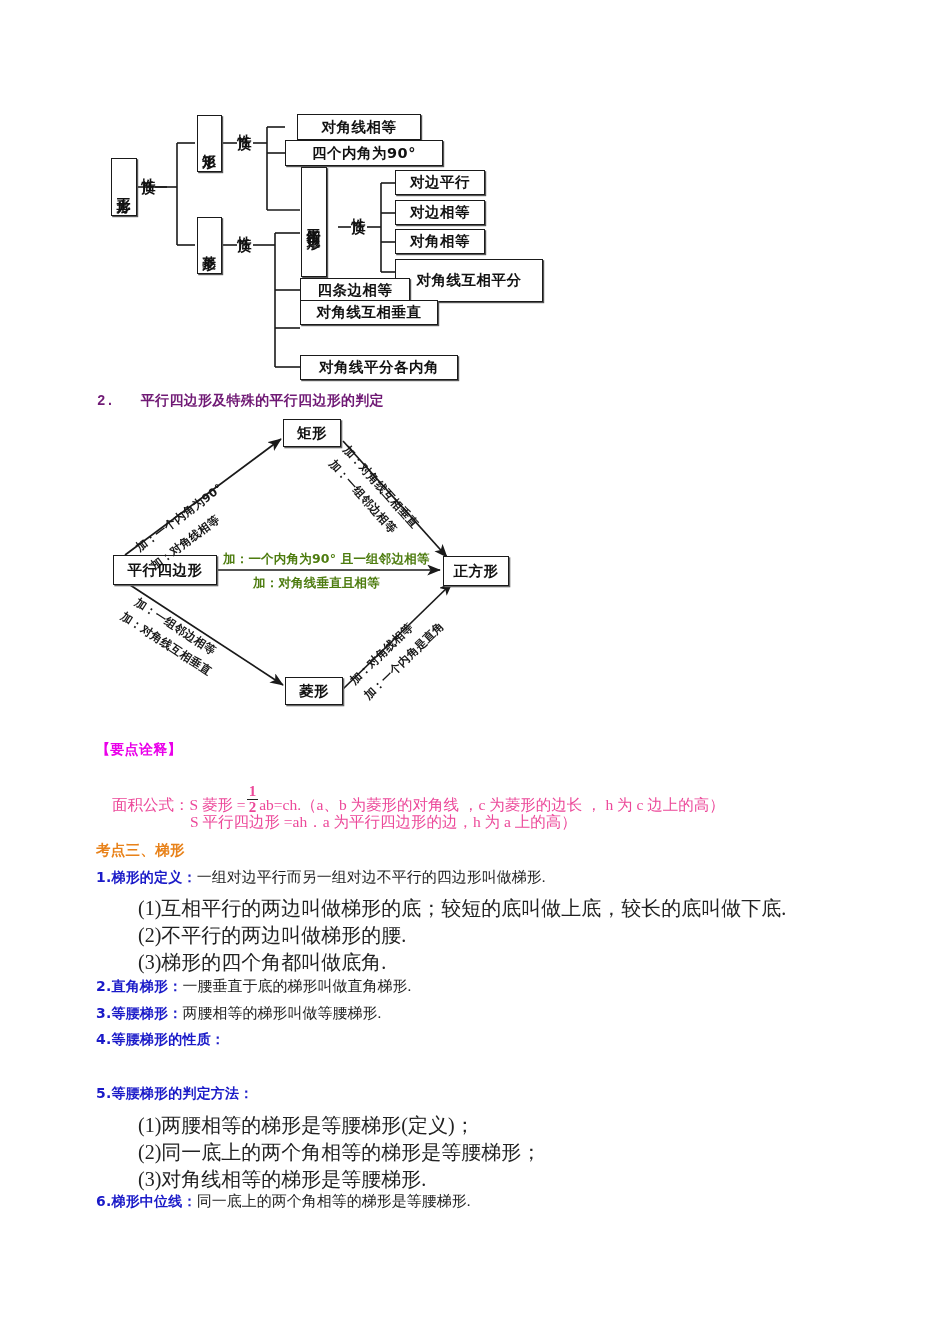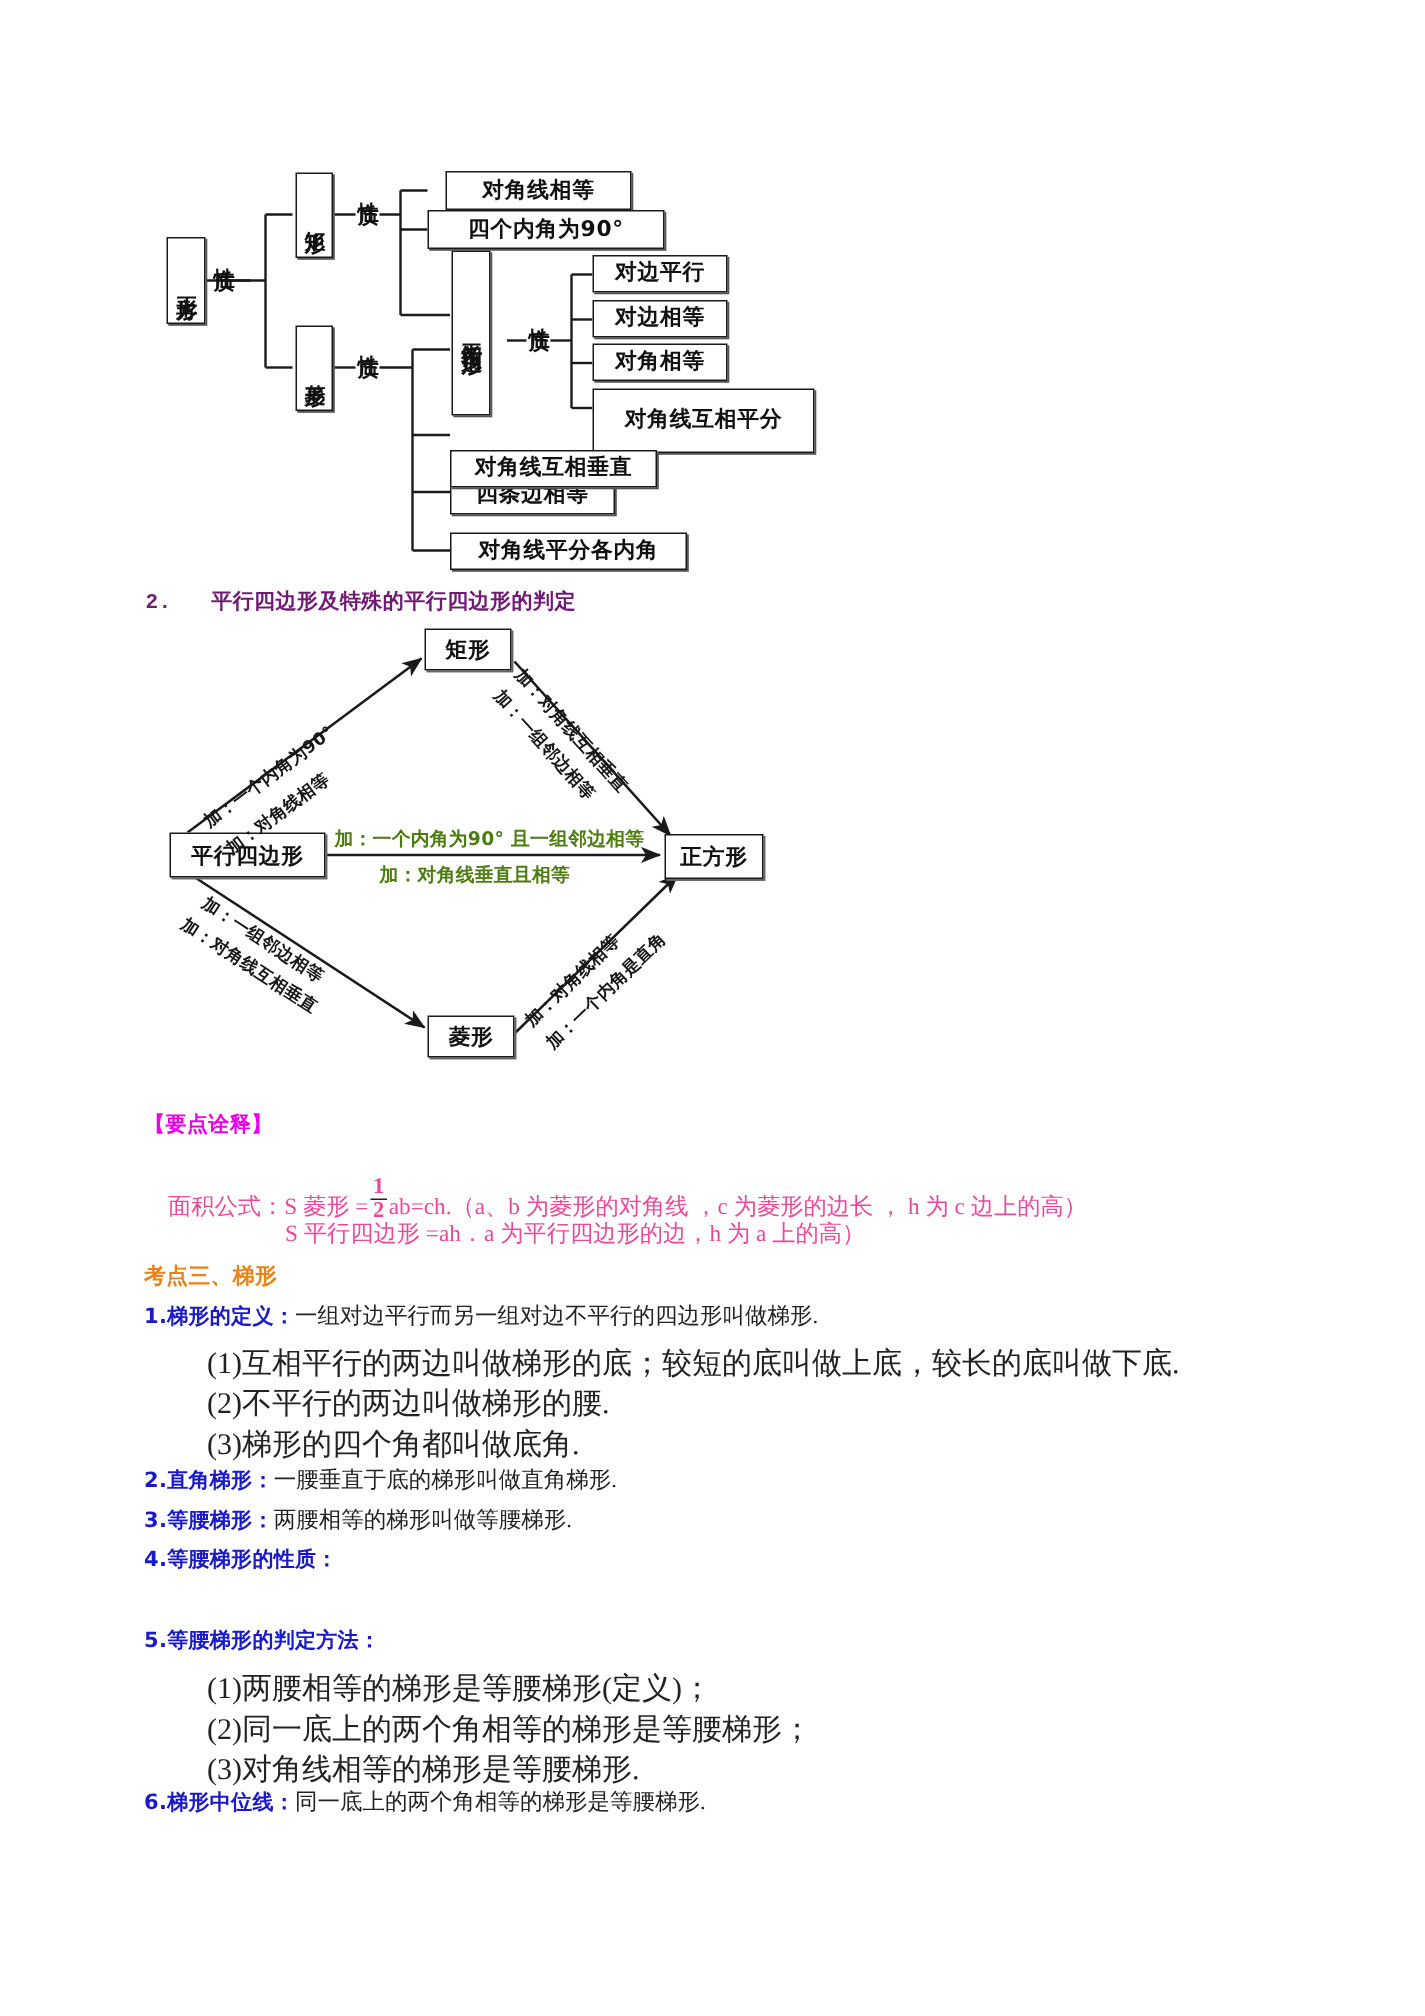--- a/index.html
+++ b/index.html
@@ -251,21 +251,21 @@
     <div class="vlabel" style="left:257px; top:102px;">性质</div>
 
     <div class="dbox horiz" style="left:190px; top:9px; width:124px; height:26px;margin-left:12px;">对角线相等</div>
     <div class="dbox horiz" style="left:190px; top:35px; width:158px; height:26px;">四个内角为90°</div>
 
     <div class="dbox horiz" style="left:300px; top:65px; width:90px; height:25px;">对边平行</div>
     <div class="dbox horiz" style="left:300px; top:95px; width:90px; height:25px;">对边相等</div>
     <div class="dbox horiz" style="left:300px; top:124px; width:90px; height:25px;">对角相等</div>
     <div class="dbox horiz" style="left:300px; top:154px; width:148px; height:43px;">对角线互相平分</div>
 
-    <div class="dbox horiz" style="left:205px; top:173px; width:110px; height:25px;margin-top:40px;">四条边相等</div>
+    <div class="dbox horiz" style="left:205px; top:173px; width:110px; height:25px;">四条边相等</div>
     <div class="dbox horiz" style="left:205px; top:195px; width:138px; height:25px;">对角线互相垂直</div>
     <div class="dbox horiz" style="left:205px; top:250px; width:158px; height:25px;">对角线平分各内角</div>
   </div>
 
   <div class="sec-head" style="left:97px; top:392px;">
     <span>2.</span>
     <span style="display:inline-block;width:9px;"></span>
     <span>平行四边形及特殊的平行四边形的判定</span>
   </div>
 

